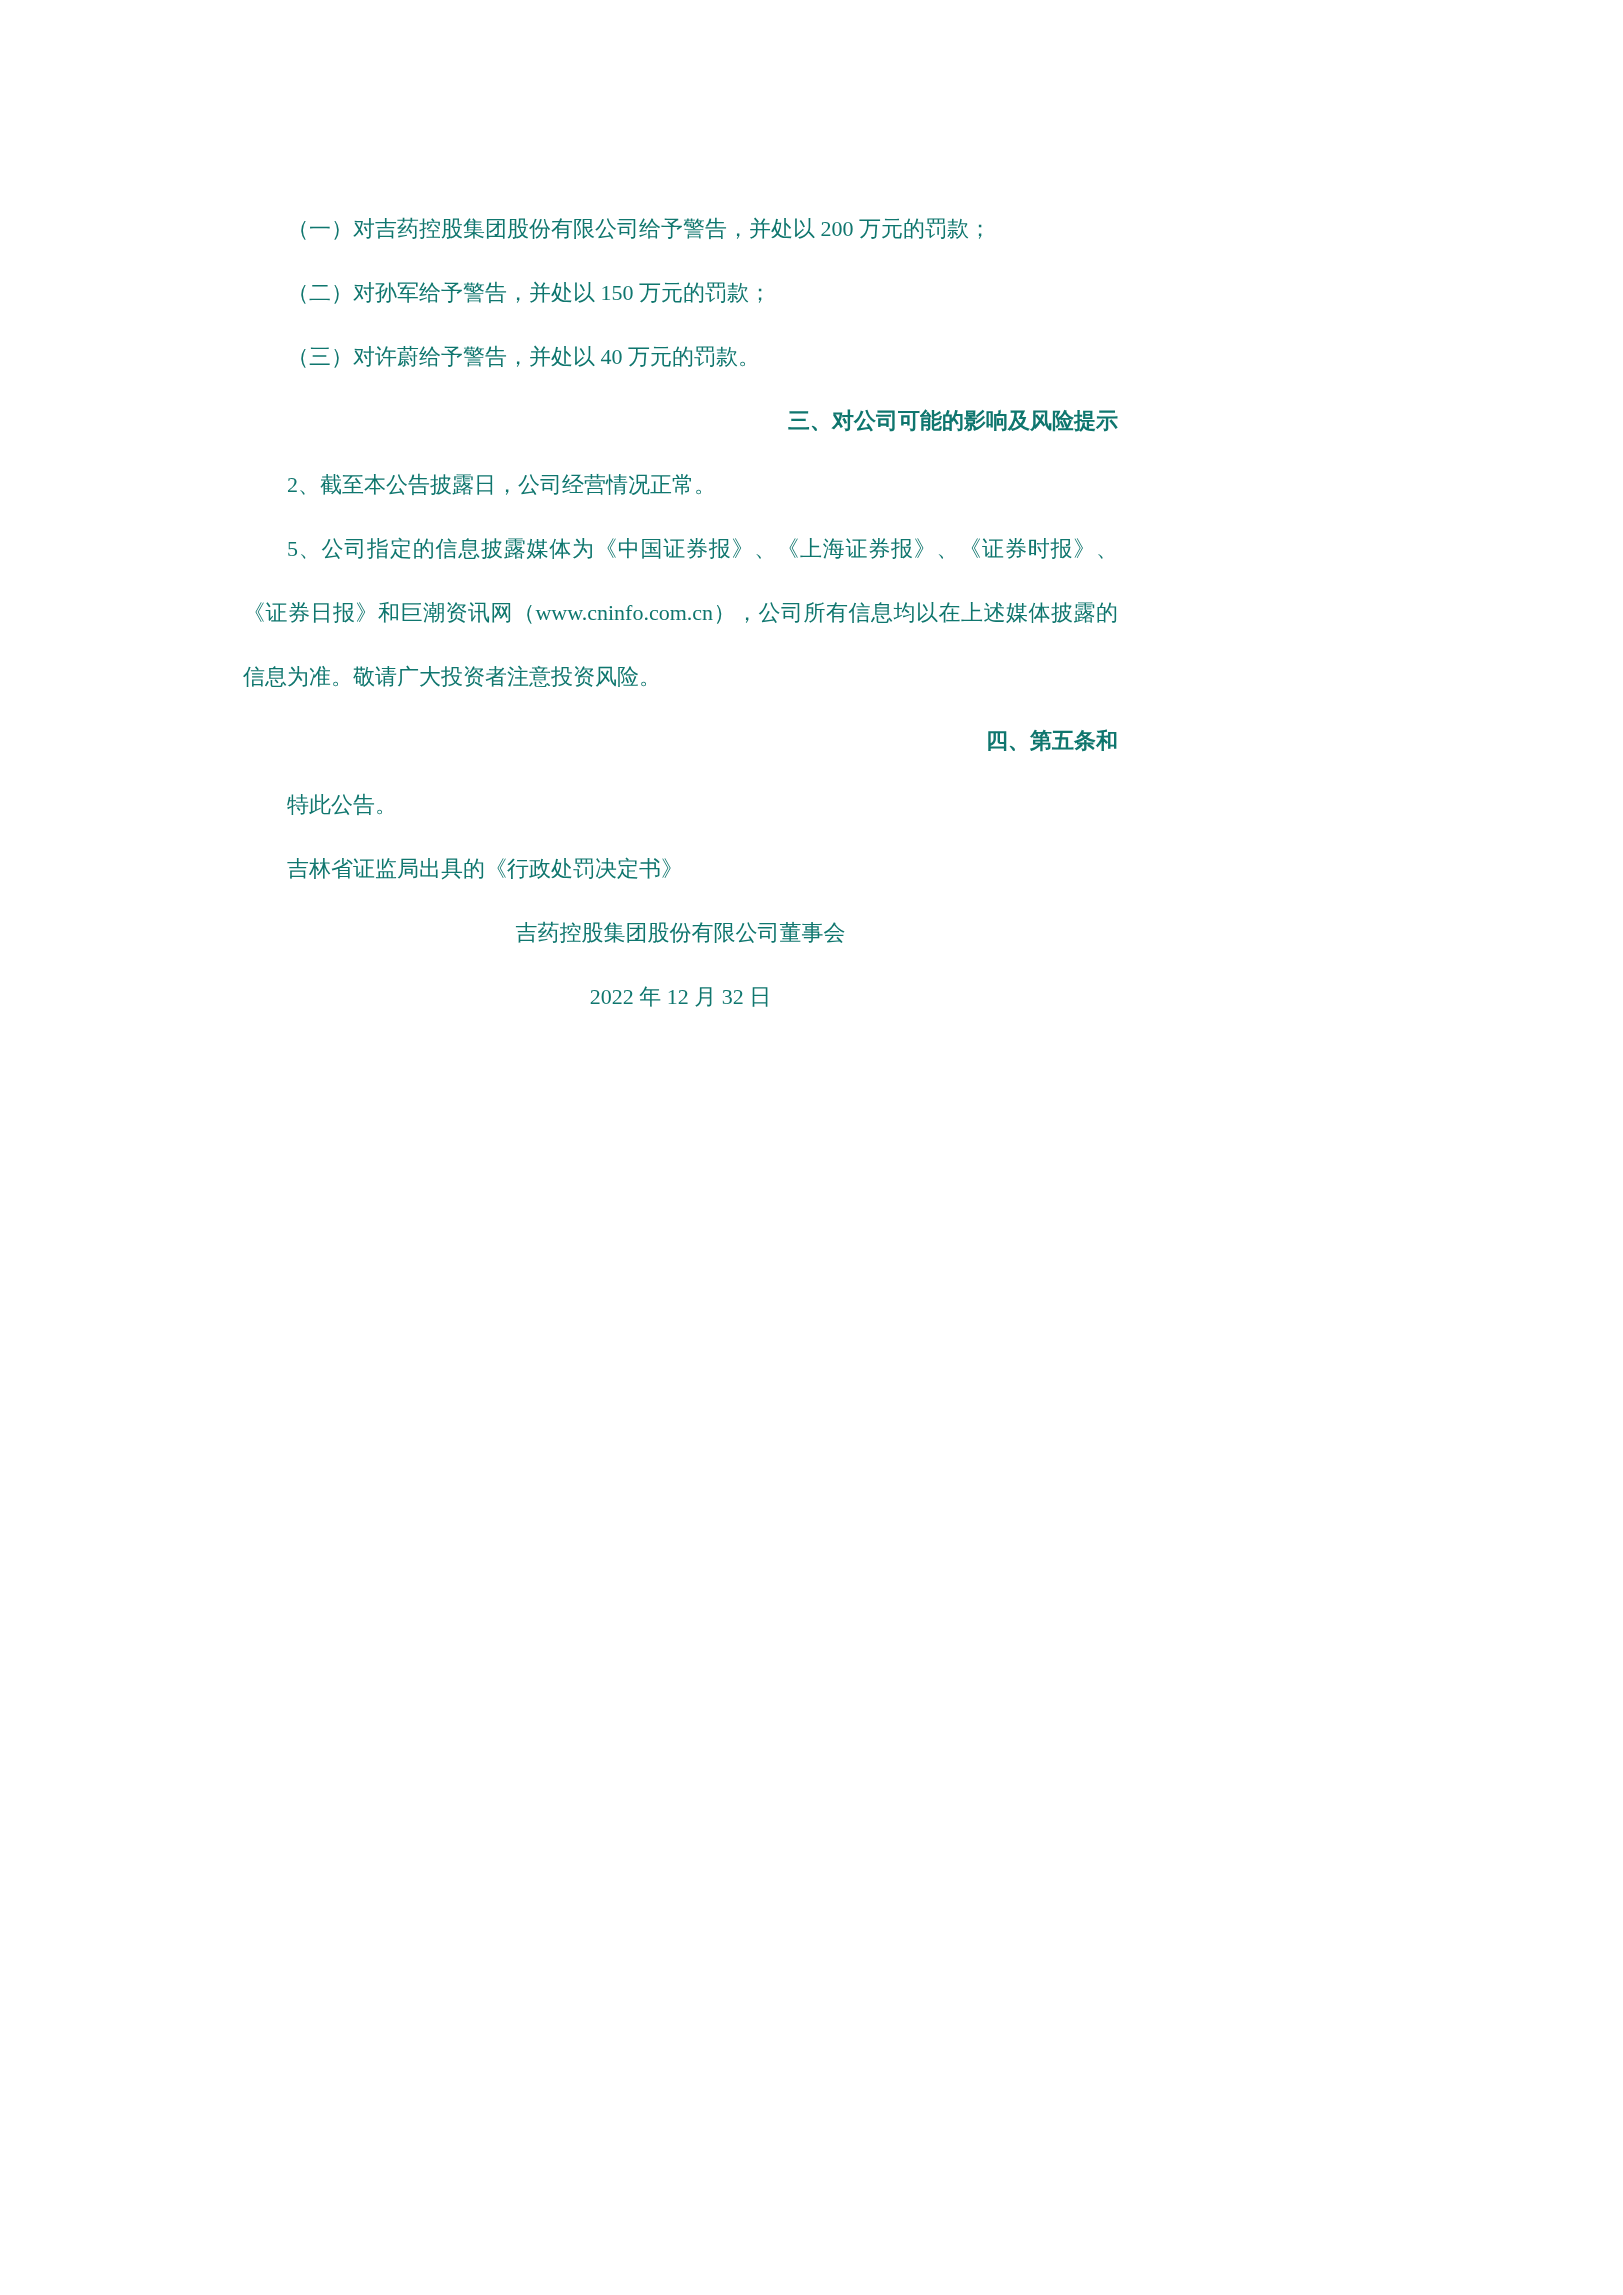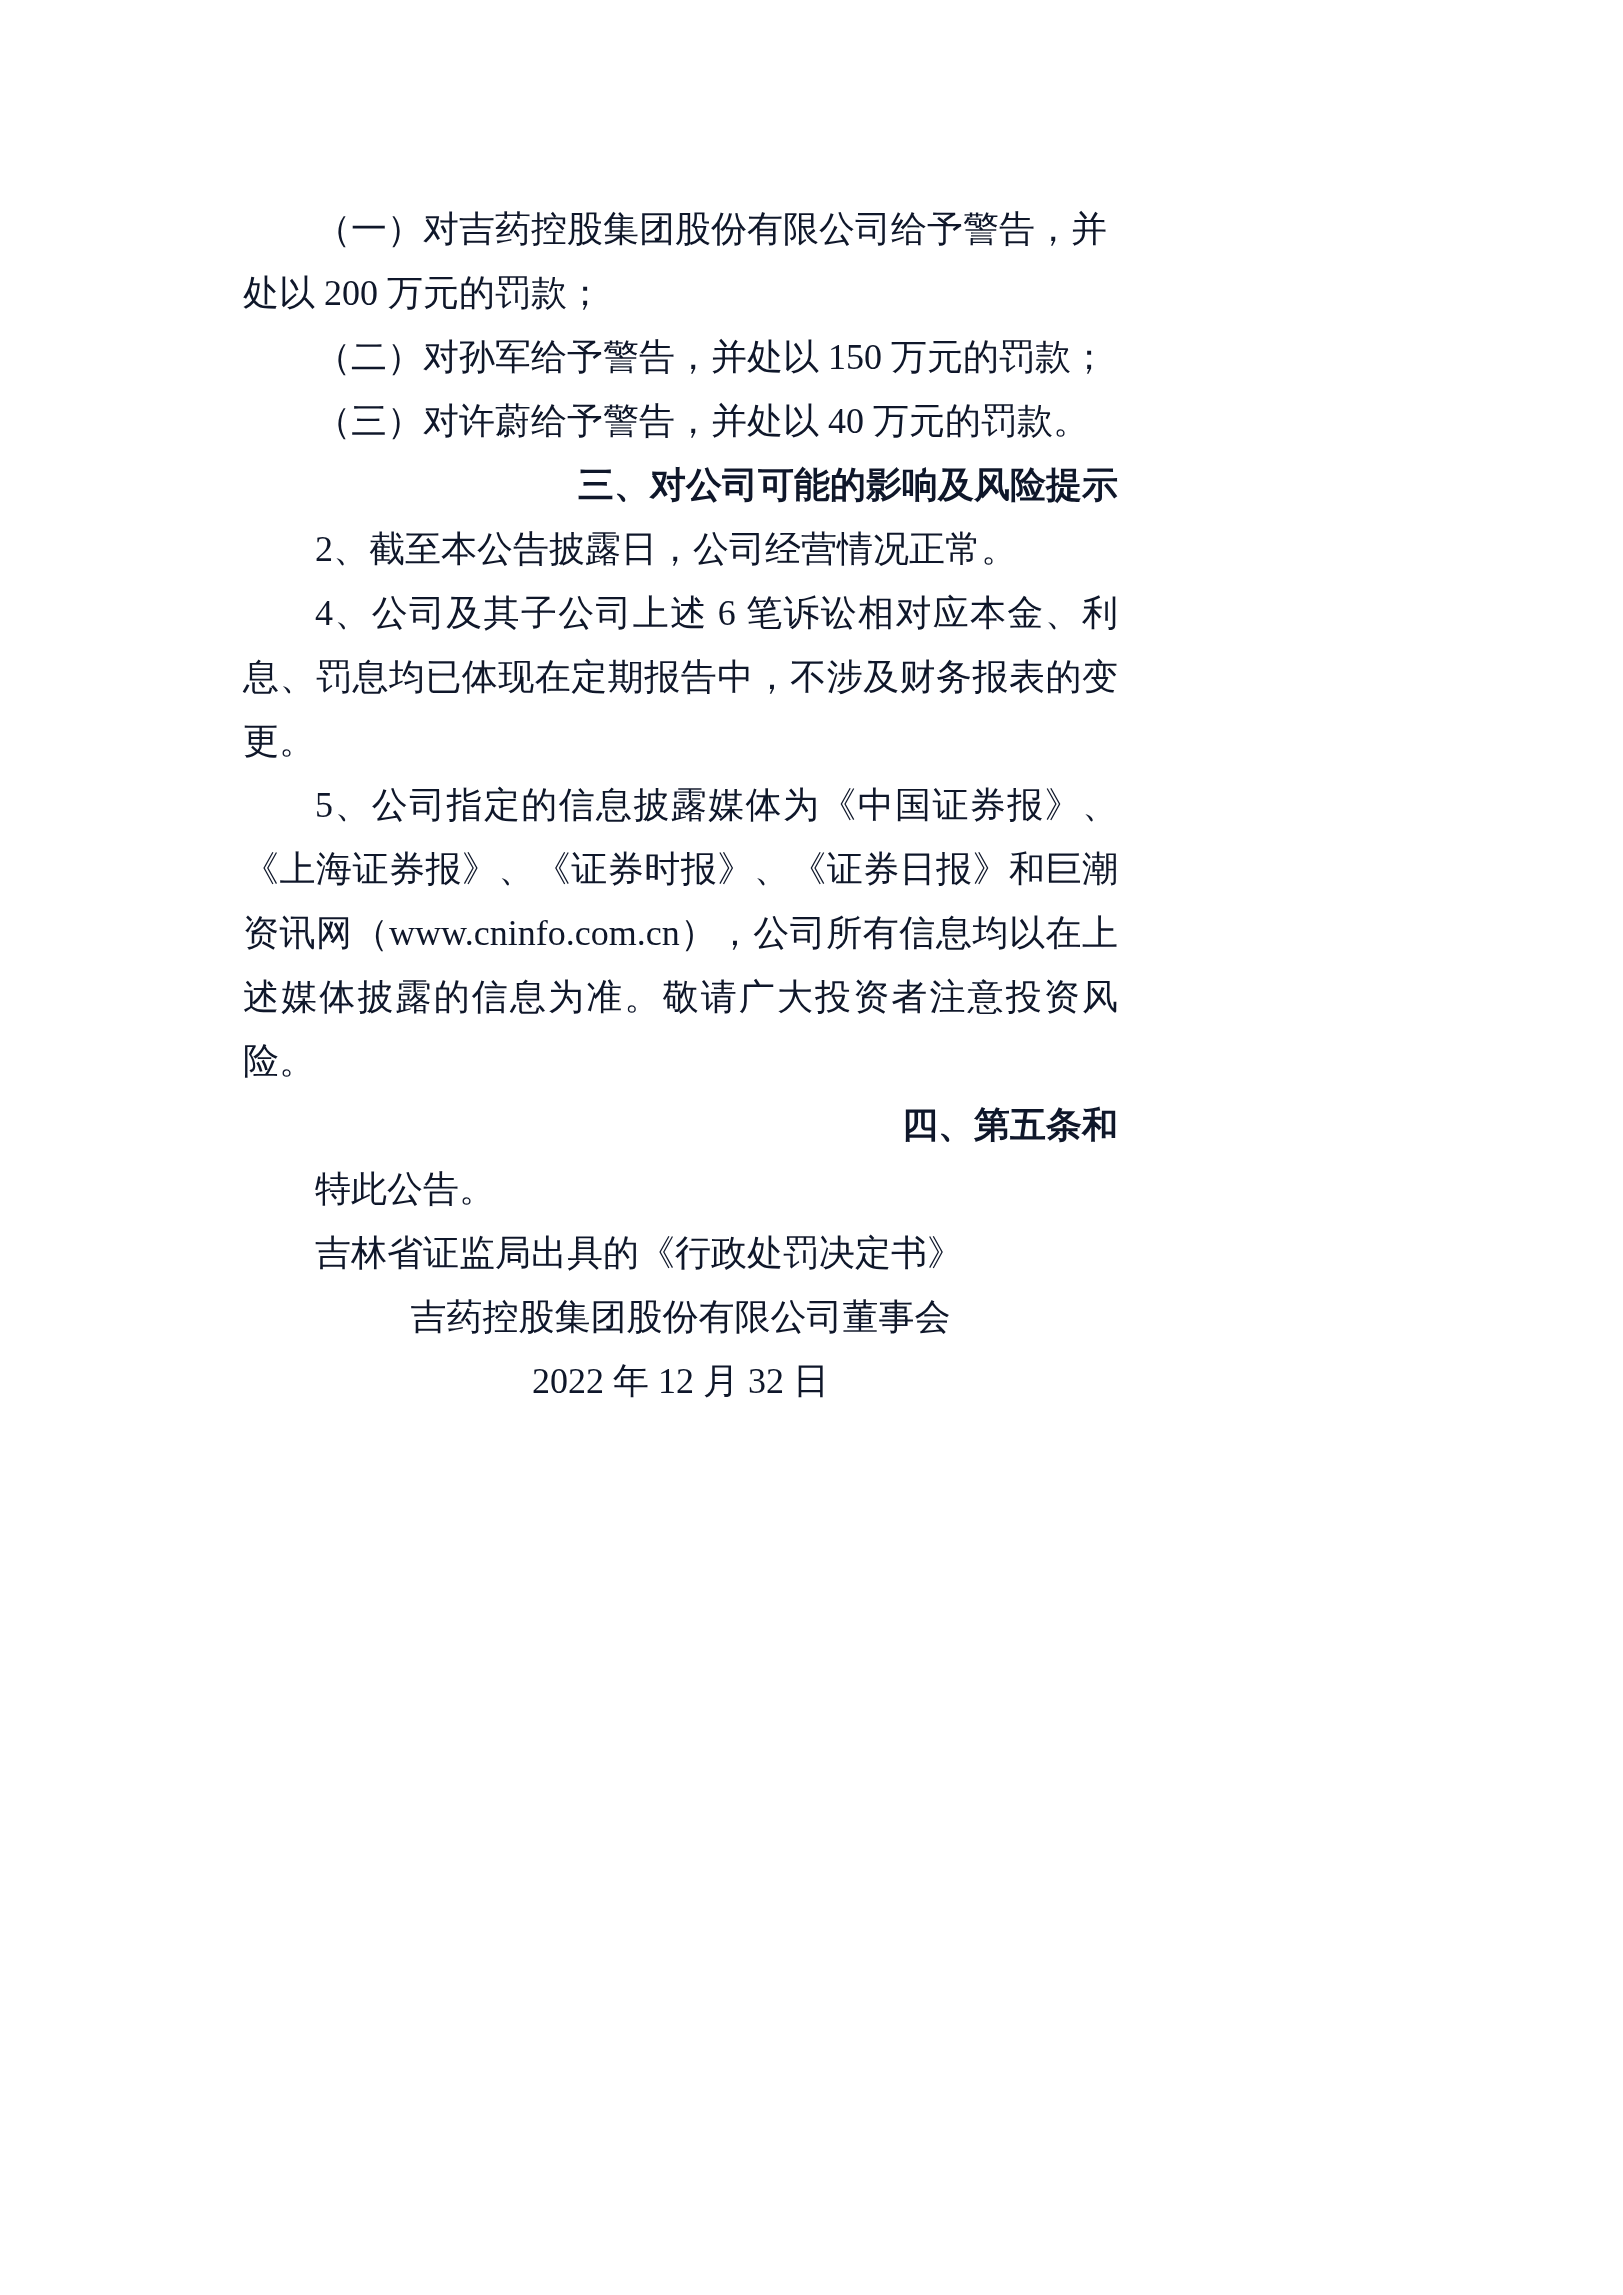--- a/index.html
+++ b/index.html
@@ -6,24 +6,24 @@
     margin: 0;
     padding: 0;
     background: #ffffff;
   }
   .page {
     position: relative;
     box-sizing: border-box;
     width: 1362px;
     height: 2295px;
     background: #ffffff;
-    color: #0f172a;
+    color: #0f766e;
     padding: 197px 244px 0 243px;
     font-family: "Liberation Serif", "DejaVu Serif", serif;
-    font-size: 36px;
+    font-size: 22px;
     line-height: 64px;
     overflow: hidden;
   }
   .para {
     margin: 0;
     padding: 0;
   }
   .body-just {
     text-align: justify;
     text-indent: 2em;
@@ -53,21 +53,20 @@
   <p class="para body-left">（二）对孙军给予警告，并处以 150 万元的罚款；</p>
 
   <p class="para body-left">（三）对许蔚给予警告，并处以 40 万元的罚款。</p>
 
   <p class="para heading">三、对公司可能的影响及风险提示</p>
 
 
   <p class="para body-left">2、截至本公告披露日，公司经营情况正常。</p>
 
 
-  <p class="para body-just">4、公司及其子公司上述 6 笔诉讼相对应本金、利息、罚息均已体现在定期报告中，不涉及财务报表的变更。</p>
 
   <p class="para body-just">5、公司指定的信息披露媒体为《中国证券报》、《上海证券报》、《证券时报》、《证券日报》和巨潮资讯网（www.cninfo.com.cn），公司所有信息均以在上述媒体披露的信息为准。敬请广大投资者注意投资风险。</p>
 
   <p class="para heading">四、第五条和</p>
 
   <p class="para body-left">特此公告。</p>
 
   <p class="para body-left">吉林省证监局出具的《行政处罚决定书》</p>
 
   <p class="para sign-right">吉药控股集团股份有限公司董事会</p>

